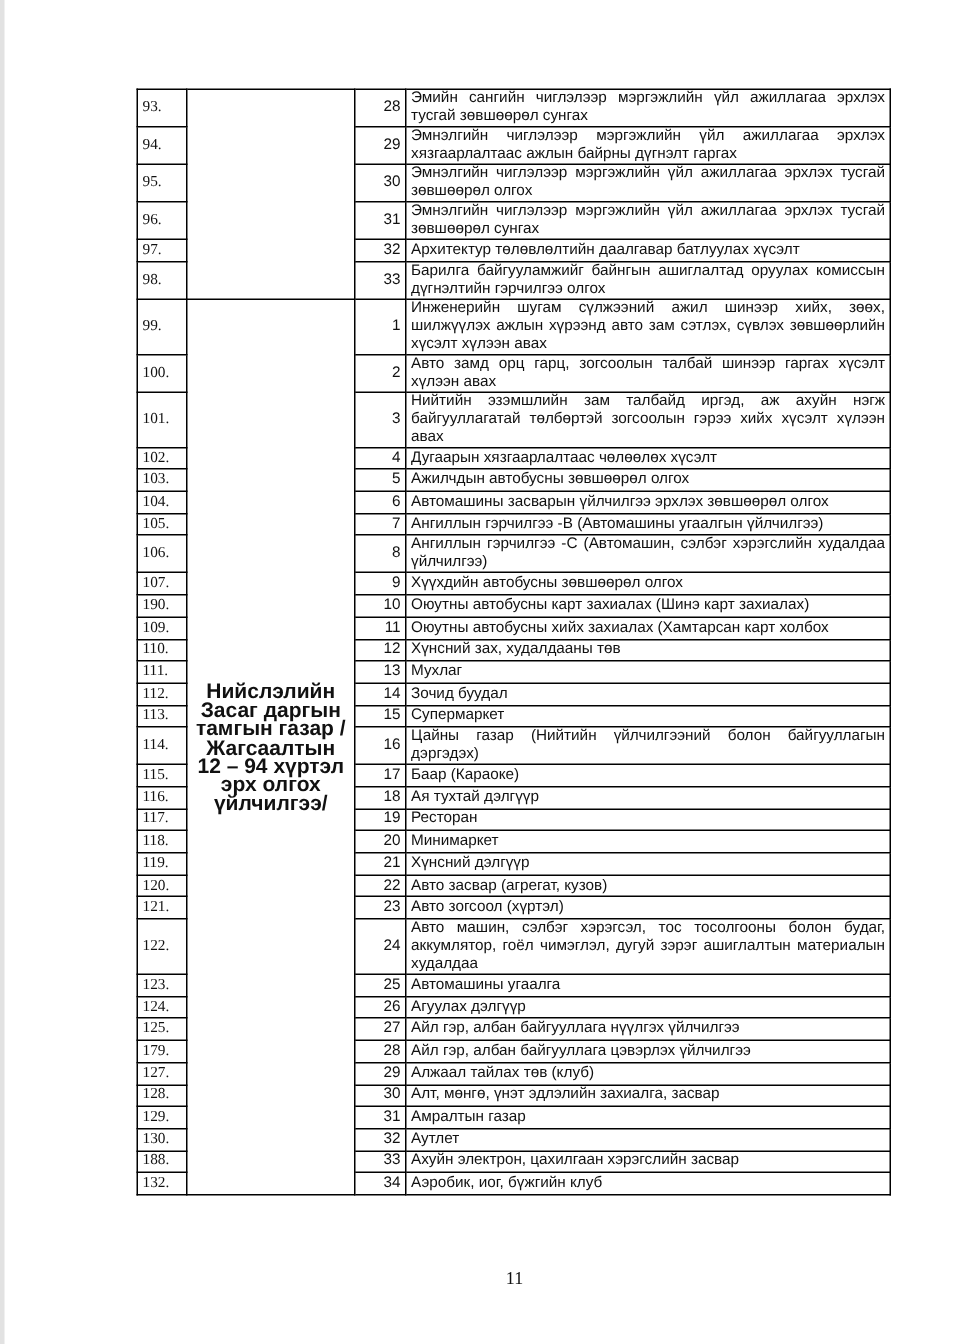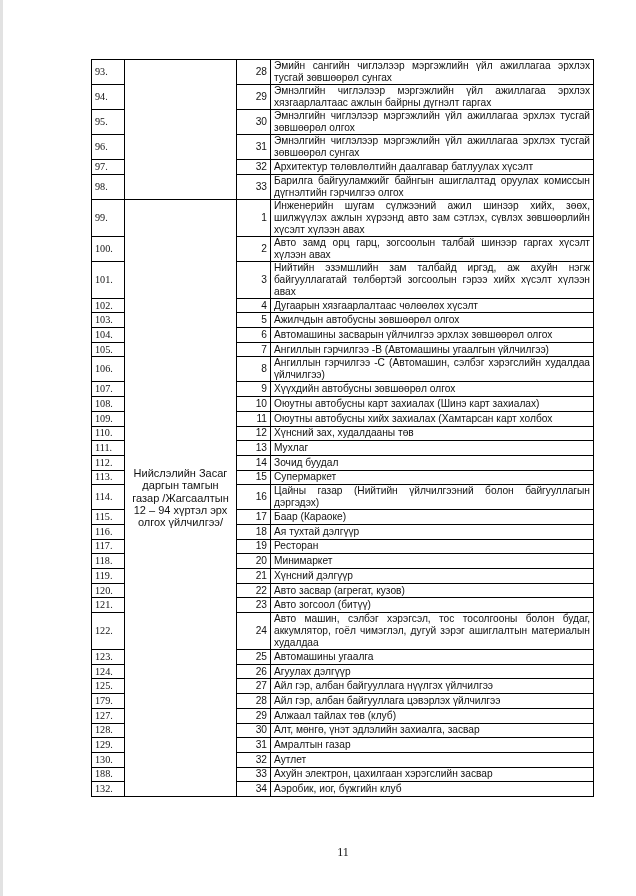--- a/index.html
+++ b/index.html
@@ -14,21 +14,21 @@
     font-size: 10.2px; line-height: 12px;
   }
   table.doc td {
     border: 1px solid #000; padding: 0 3px; vertical-align: middle; overflow: hidden;
   }
   col.c-no { width: 33px; }
   col.c-org { width: 112px; }
   col.c-sub { width: 34px; }
   col.c-desc { width: 323px; }
   td.no { text-align: left; padding-left: 4px; font-family: Liberation Serif, serif; }
-  td.org { text-align: center; padding: 0 2px; font-size: 11px; line-height: 12.4px; }
+  td.org { text-align: center; padding: 0 2px; font-size: 14px; line-height: 12.4px; font-weight: bold; }
   td.sub { text-align: right; padding-left: 10px; padding-right: 2px; }
   td.desc { text-align: justify; text-align-last: left; padding-left: 5px; padding-right: 4px; }
   tr.h1 td { height: 13.7px; }
   tr.h2 td { height: 23px; }
   tr.h3 td { height: 35px; }
   .page-number {
     position: absolute; top: 845px; left: 0; width: 686px; text-align: center;
     font-family: "Liberation Serif", serif; font-size: 12px; color: #111;
   }
 </style>
@@ -116,21 +116,21 @@
         <td class="no">106.</td>
         <td class="sub">8</td>
         <td class="desc">Ангиллын гэрчилгээ -С (Автомашин, сэлбэг хэрэгслийн худалдаа үйлчилгээ)</td>
       </tr>
       <tr class="h1">
         <td class="no">107.</td>
         <td class="sub">9</td>
         <td class="desc">Хүүхдийн автобусны зөвшөөрөл олгох</td>
       </tr>
       <tr class="h1">
-        <td class="no">108.</td>
+        <td class="no">190.</td>
         <td class="sub">10</td>
         <td class="desc">Оюутны автобусны карт захиалах (Шинэ карт захиалах)</td>
       </tr>
       <tr class="h1">
         <td class="no">109.</td>
         <td class="sub">11</td>
         <td class="desc">Оюутны автобусны хийх захиалах (Хамтарсан карт холбох</td>
       </tr>
       <tr class="h1">
         <td class="no">110.</td>
@@ -183,21 +183,21 @@
         <td class="desc">Хүнсний дэлгүүр</td>
       </tr>
       <tr class="h1">
         <td class="no">120.</td>
         <td class="sub">22</td>
         <td class="desc">Авто засвар (агрегат, кузов)</td>
       </tr>
       <tr class="h1">
         <td class="no">121.</td>
         <td class="sub">23</td>
-        <td class="desc">Авто зогсоол (битүү)</td>
+        <td class="desc">Авто зогсоол (хүртэл)</td>
       </tr>
       <tr class="h3">
         <td class="no">122.</td>
         <td class="sub">24</td>
         <td class="desc">Авто машин, сэлбэг хэрэгсэл, тос тосолгооны болон будаг, аккумлятор, гоёл чимэглэл, дугуй зэрэг ашиглалтын материалын худалдаа</td>
       </tr>
       <tr class="h1">
         <td class="no">123.</td>
         <td class="sub">25</td>
         <td class="desc">Автомашины угаалга</td>

